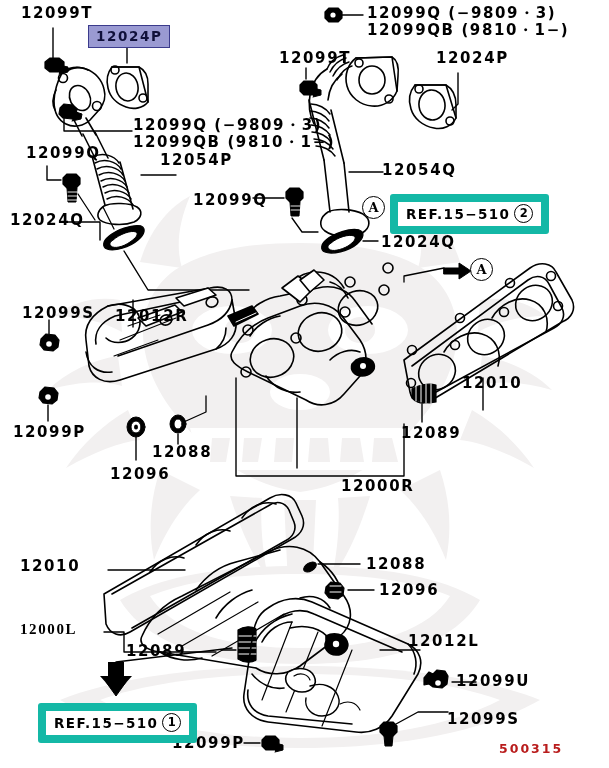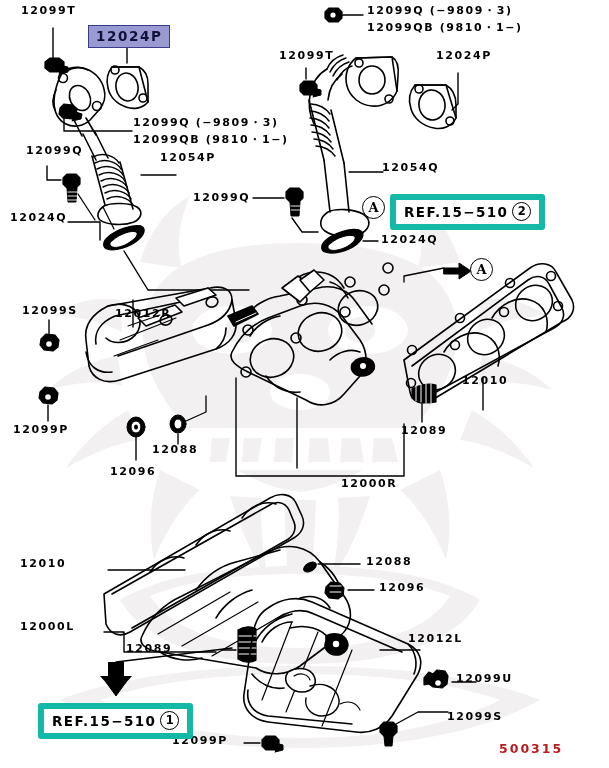--- a/index.html
+++ b/index.html
@@ -12,42 +12,42 @@
     position:relative;
     width:609px;
     height:768px;
     background:#ffffff;
     overflow:hidden;
   }
   #artwork{position:absolute;left:0;top:0;width:609px;height:768px;}
   .lbl{
     position:absolute;
     font-family:"DejaVu Sans","Liberation Sans",sans-serif;
-    font-size:11px;
+    font-size:15px;
     font-weight:700;
     letter-spacing:1.6px;
     color:#000000;
     white-space:nowrap;
     line-height:1.18;
   }
   .hl{
     position:absolute;
     background:#9a9ad2;
     border:1px solid #3b3b8c;
     padding:2px 7px 3px 7px;
     font-family:"DejaVu Sans","Liberation Sans",sans-serif;
     font-size:13.5px;
     font-weight:700;
     letter-spacing:1.6px;
     color:#10103a;
     white-space:nowrap;
   }
   .refbox{
     position:absolute;
-    border:6px solid #14b8a6;
+    border:8px solid #14b8a6;
     border-radius:3px;
     padding:2px 8px 3px 8px;
     background:#fff;
     font-family:"DejaVu Sans","Liberation Sans",sans-serif;
     font-size:13.5px;
     font-weight:700;
     letter-spacing:1.4px;
     color:#000;
     white-space:nowrap;
     display:flex;
@@ -558,21 +558,21 @@
   <div class="lbl" style="left:22px;top:305px;">12099S</div>
   <div class="lbl" style="left:13px;top:424px;">12099P</div>
 
   <div class="lbl" style="left:110px;top:466px;">12096</div>
   <div class="lbl" style="left:152px;top:444px;">12088</div>
   <div class="lbl" style="left:341px;top:478px;">12000R</div>
   <div class="lbl" style="left:401px;top:425px;">12089</div>
   <div class="lbl" style="left:462px;top:375px;">12010</div>
 
   <div class="lbl" style="left:20px;top:558px;">12010</div>
-  <div class="lbl" style="left:20px;top:621px;">12000L</div>
+  <div class="lbl" style="left:20px;top:621px;font-family:Liberation Serif, serif;">12000L</div>
   <div class="lbl" style="left:126px;top:643px;">12089</div>
 
   <div class="lbl" style="left:366px;top:556px;">12088</div>
   <div class="lbl" style="left:379px;top:582px;">12096</div>
   <div class="lbl" style="left:408px;top:633px;">12012L</div>
   <div class="lbl" style="left:456px;top:673px;">12099U</div>
   <div class="lbl" style="left:447px;top:711px;">12099S</div>
   <div class="lbl" style="left:172px;top:735px;">12099P</div>
 
   <div class="circA" style="left:362px;top:196px;">A</div>

